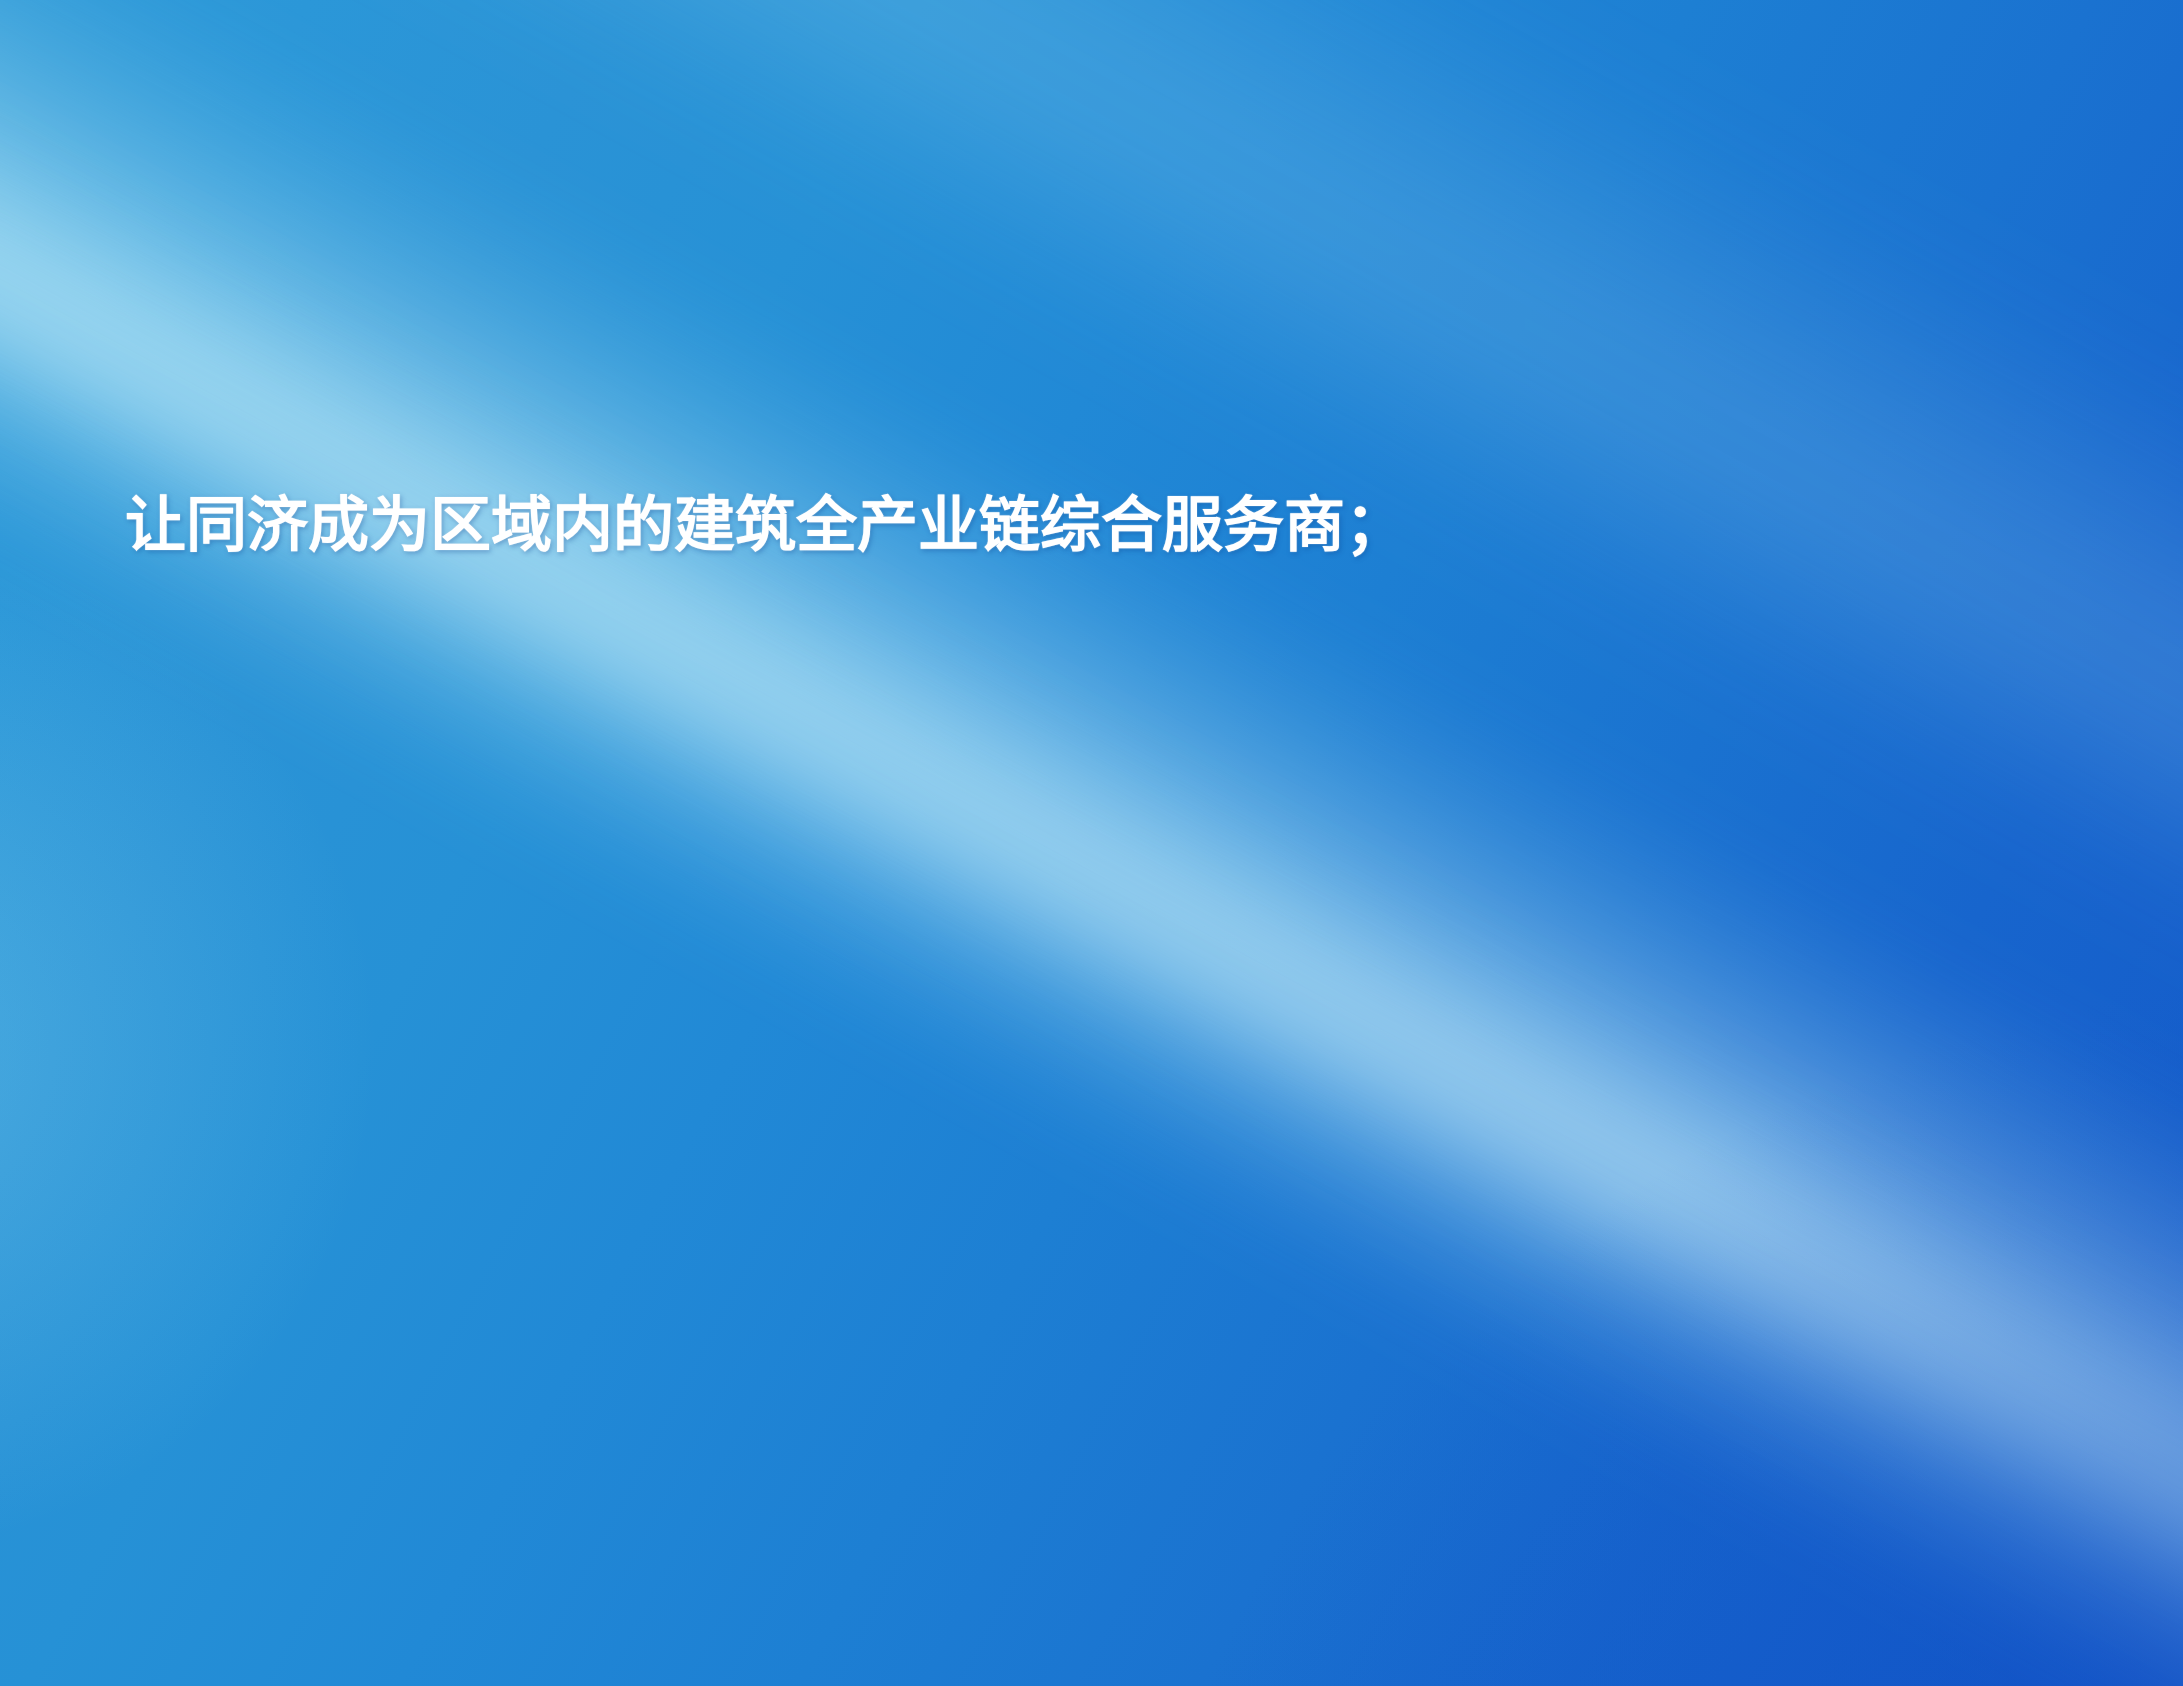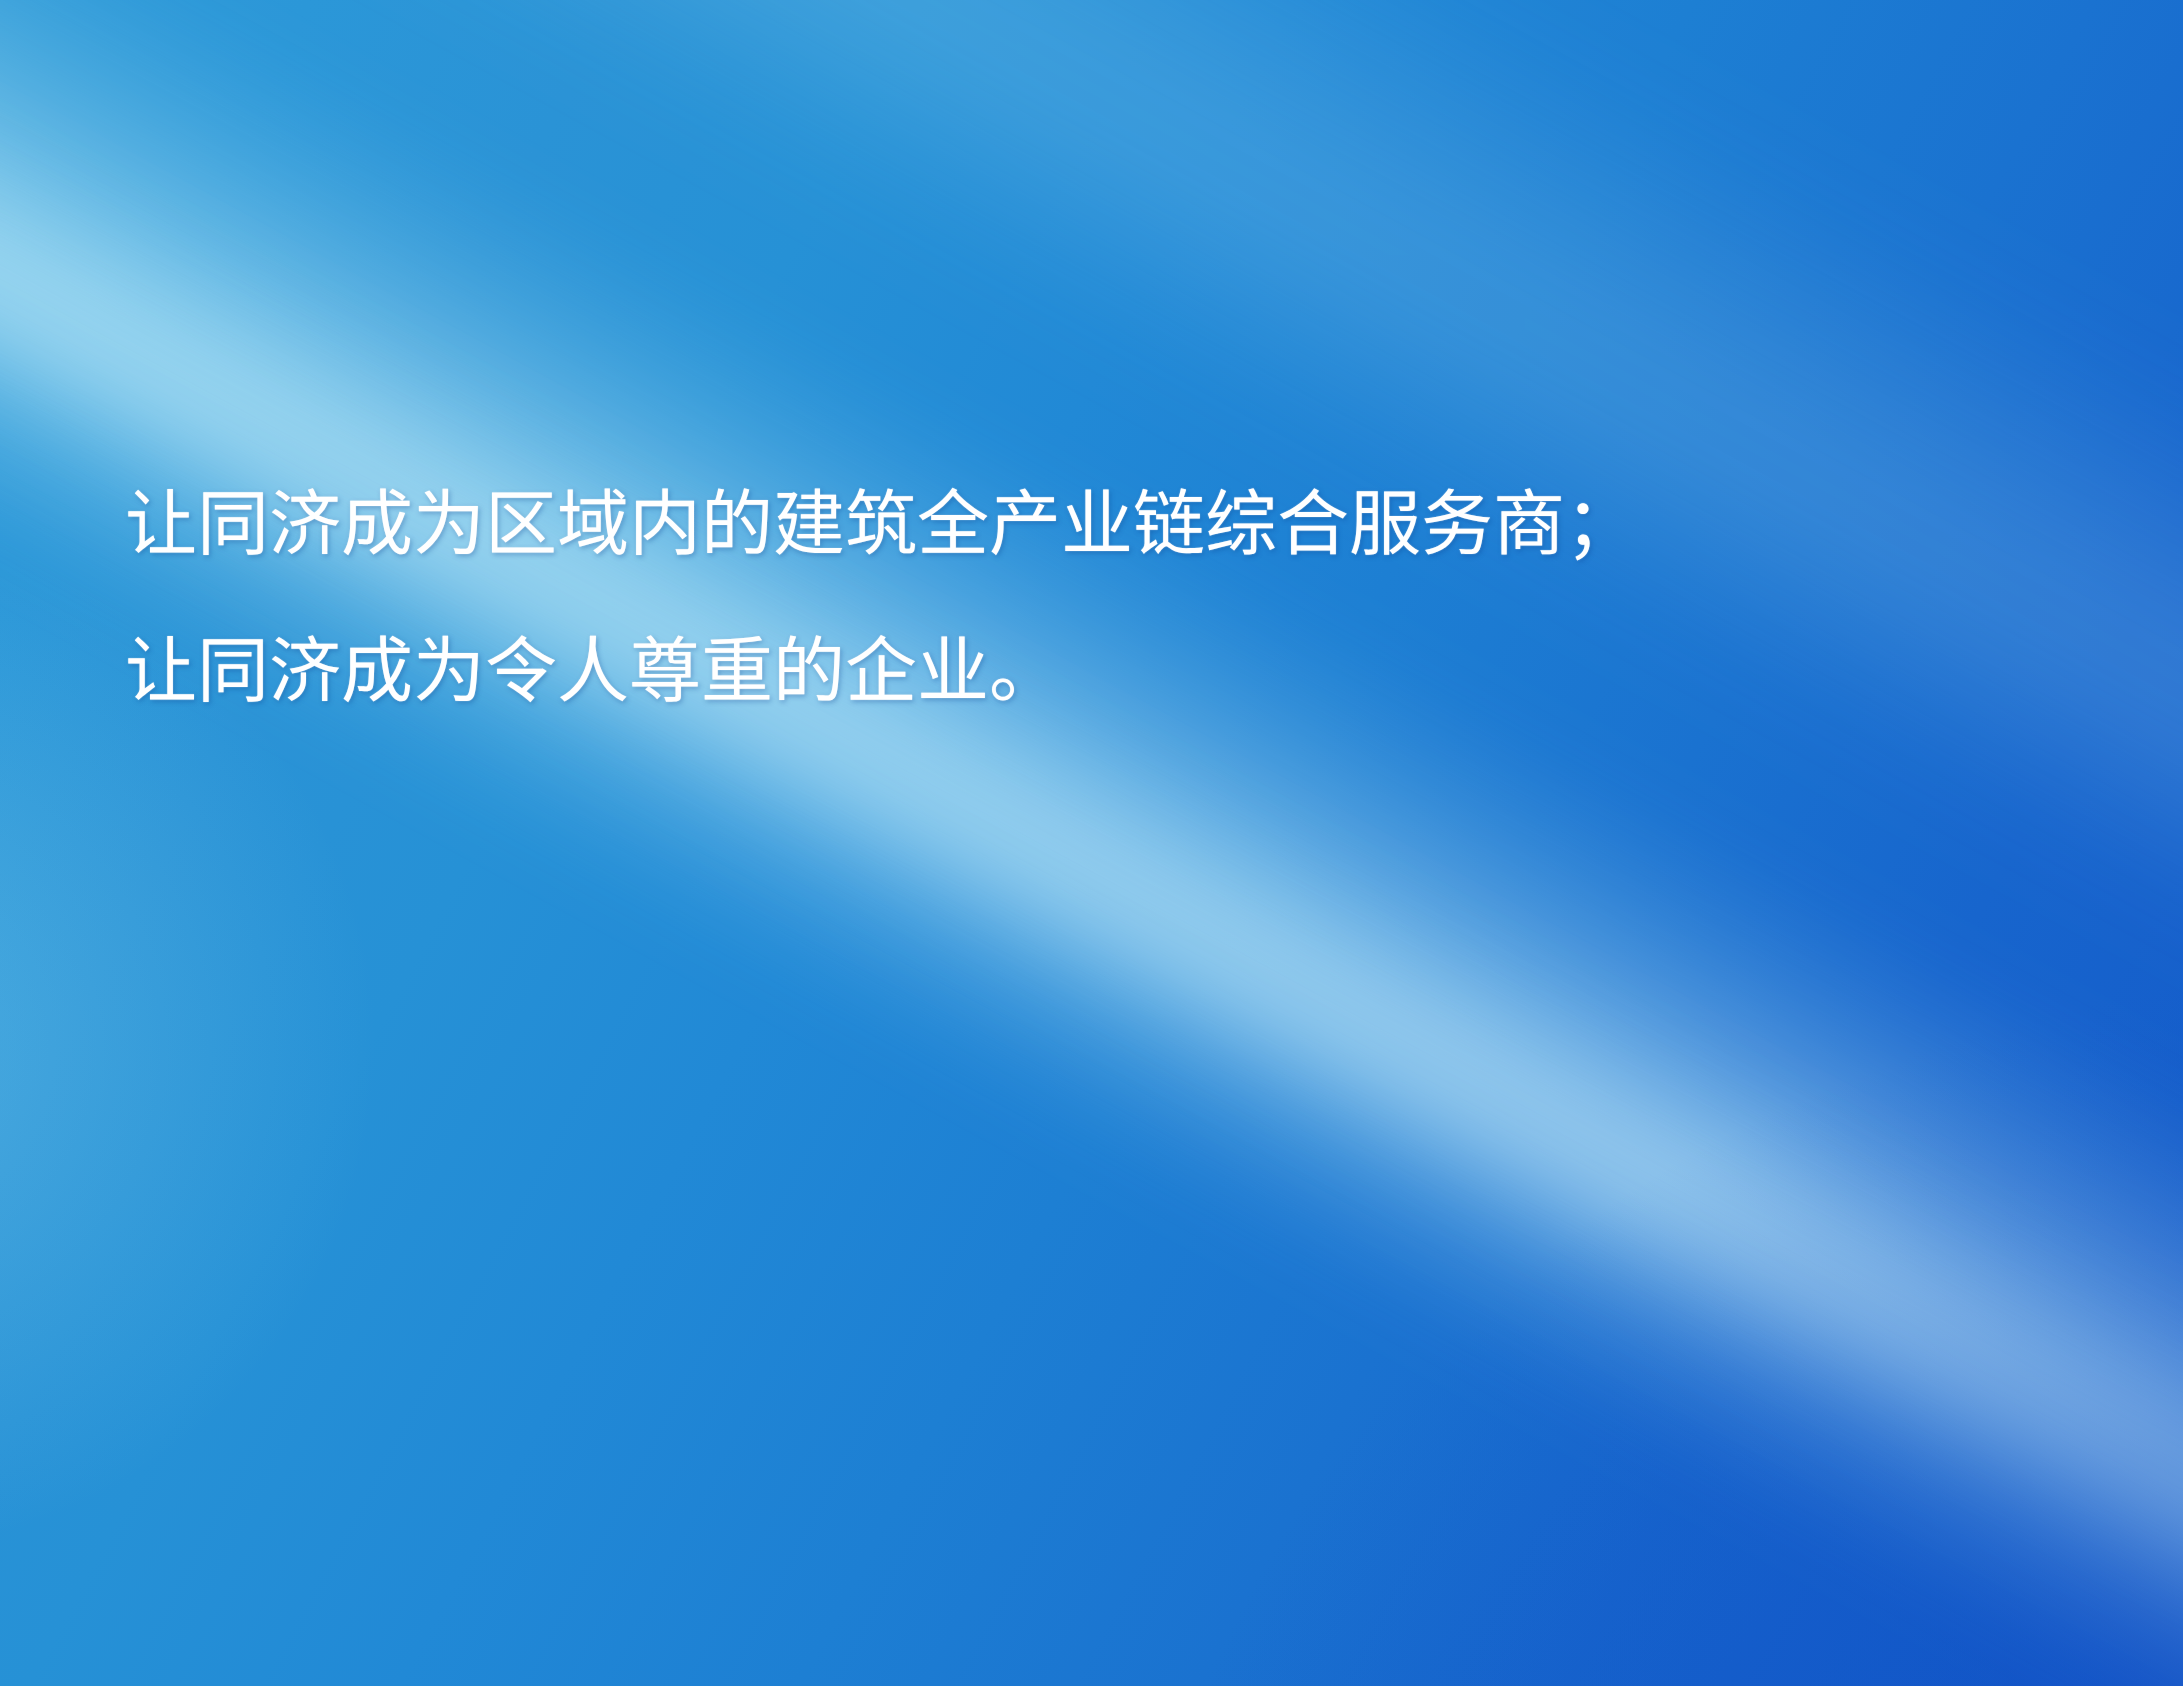--- a/index.html
+++ b/index.html
@@ -115,22 +115,22 @@
   #text-block {
     position: absolute;
     left: 125px;
     top: 452px;
     width: 1957px;
   }
 
   .slide-line {
     color: #ffffff;
     font-family: "Liberation Serif", "DejaVu Serif", serif;
-    font-weight: normal;
-    font-size: 72px;
+    font-weight: bold;
+    font-size: 61px;
     line-height: 147px;
     letter-spacing: 0px;
     white-space: nowrap;
     text-shadow:
       0 0 1.5px rgba(255,255,255,0.55),
       1.5px 2.3px 5.3px rgba(8,60,140,0.35);
     -webkit-font-smoothing: antialiased;
   }
 </style>
 </head>
@@ -139,17 +139,16 @@
 <div id="slide">
 
   <div id="band-main"></div>
   <div id="band-core"></div>
   <div id="band-upper"></div>
   <div id="vignette-br"></div>
   <div id="glow-left"></div>
 
   <div id="text-block">
     <div class="slide-line">让同济成为区域内的建筑全产业链综合服务商；</div>
-    <div class="slide-line">让同济成为令人尊重的企业。</div>
   </div>
 
 </div>
 
 
 </body></html>

